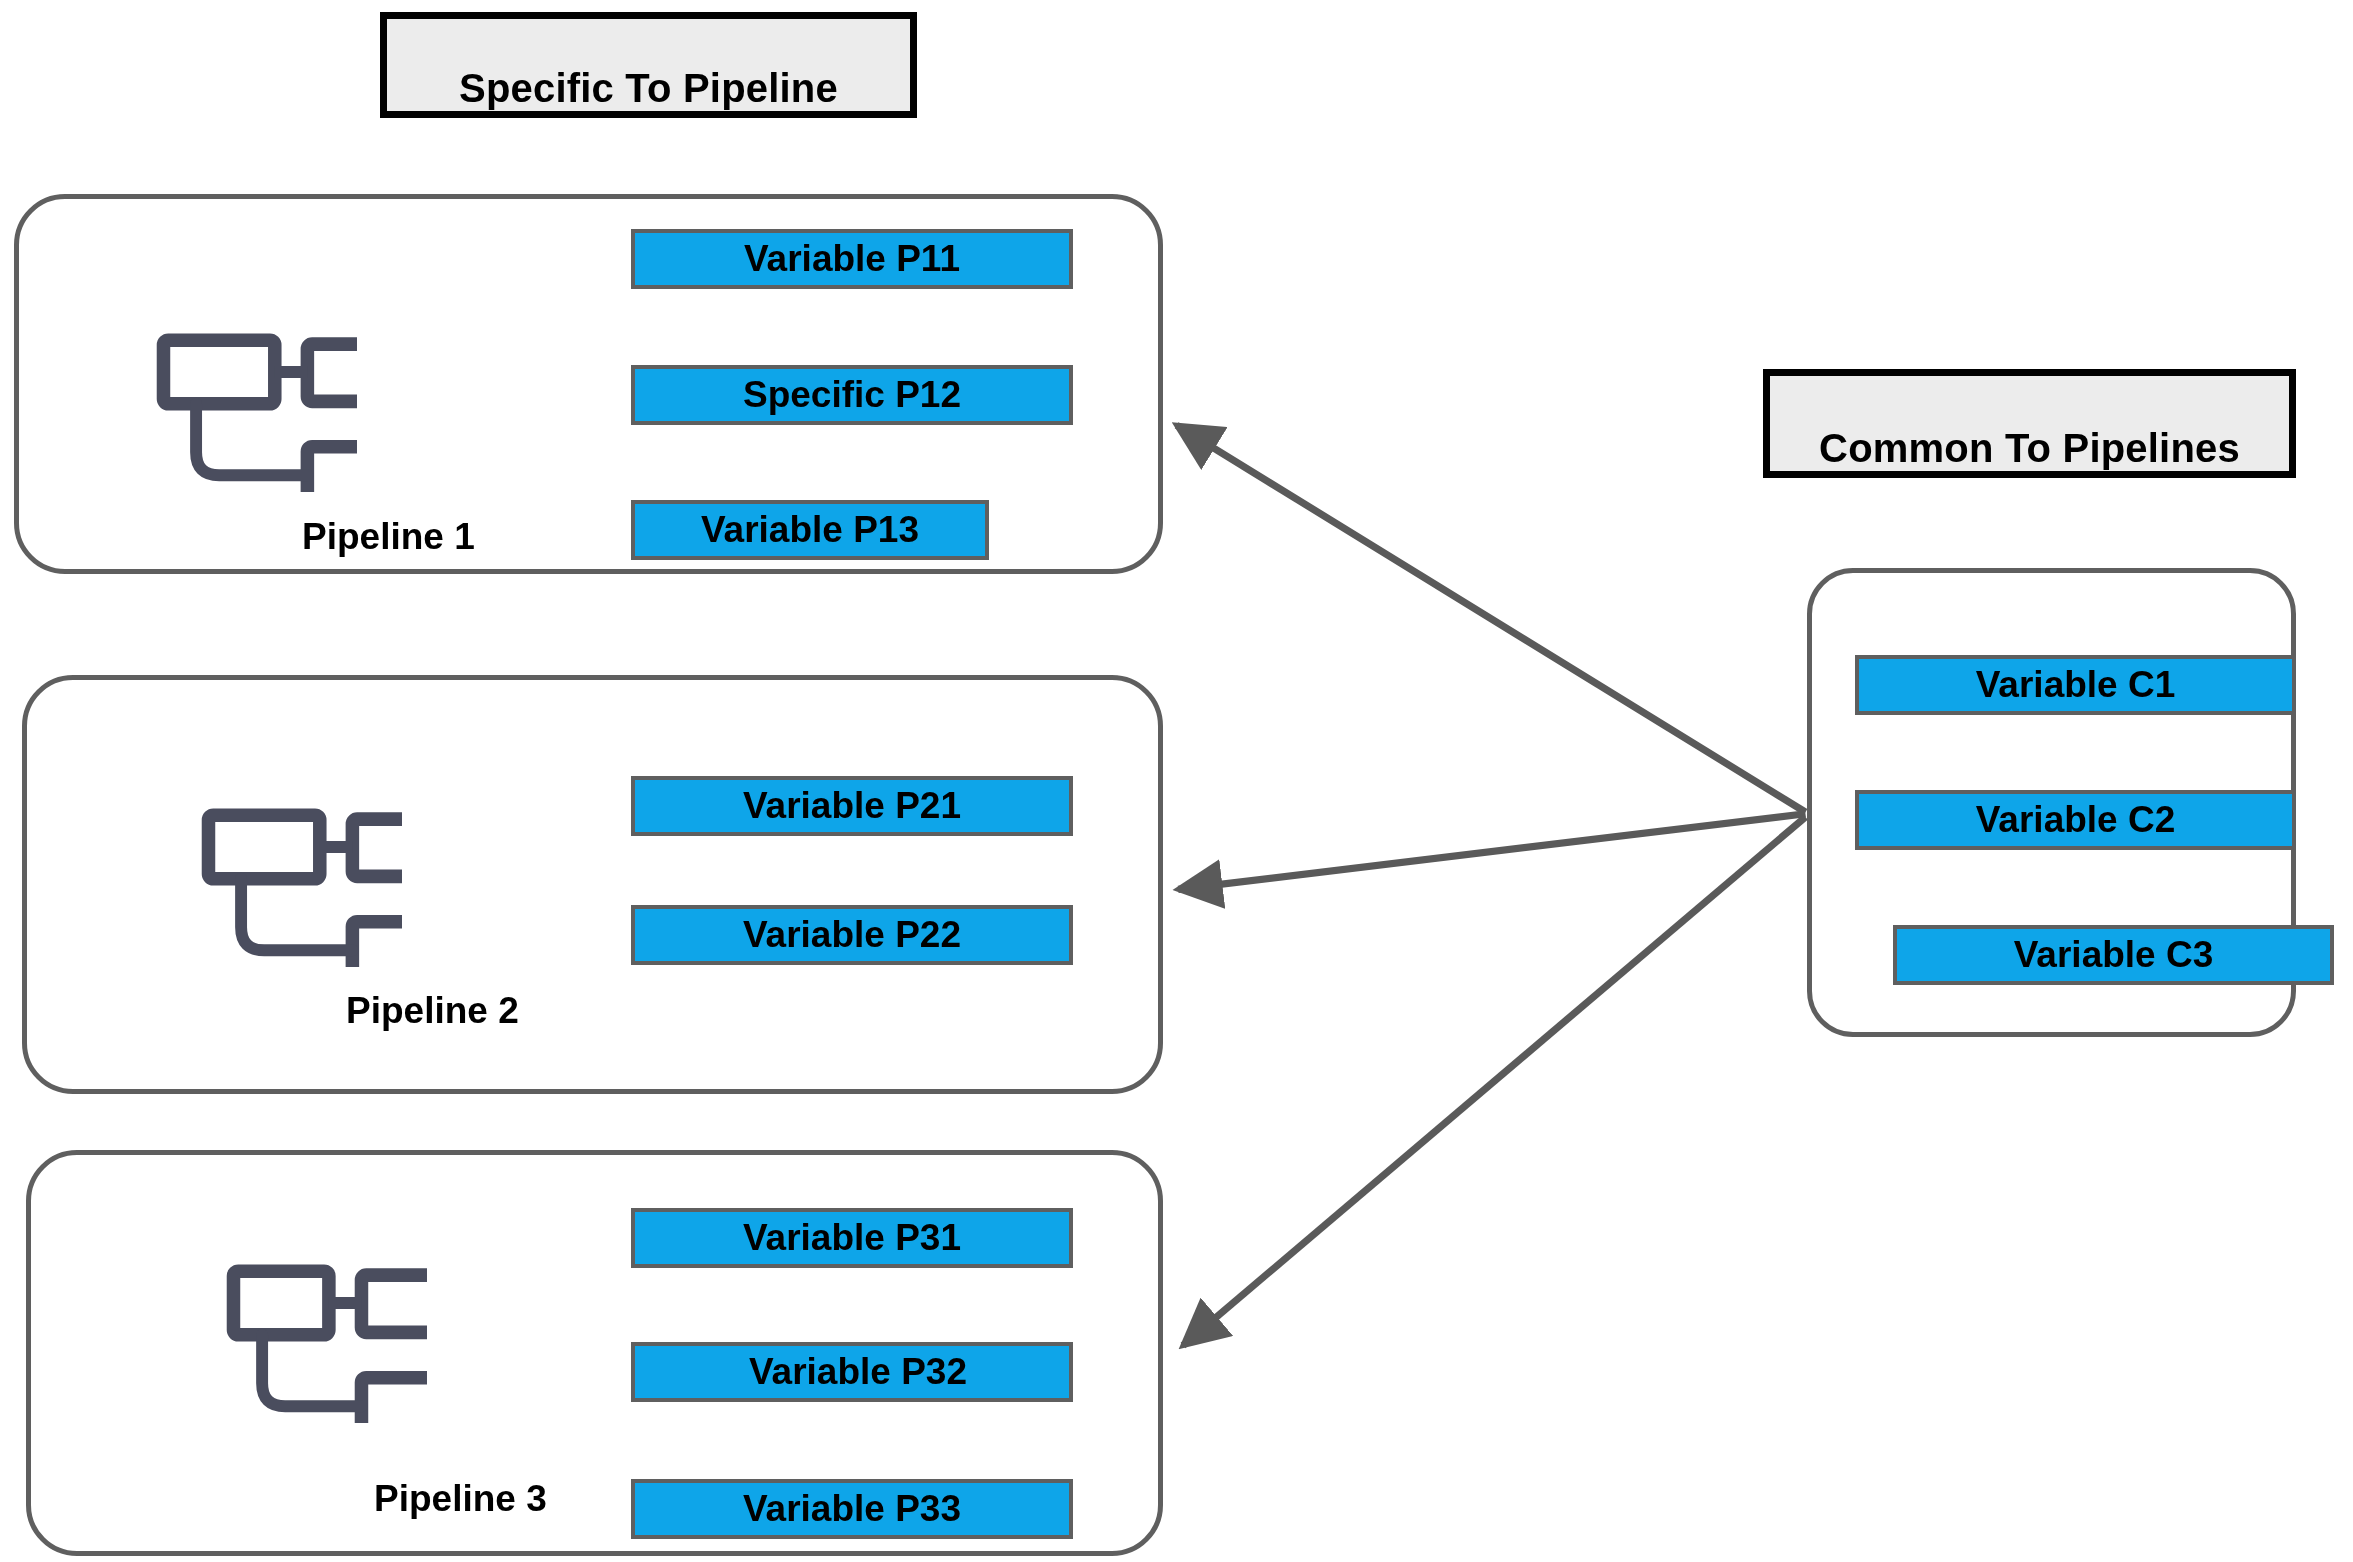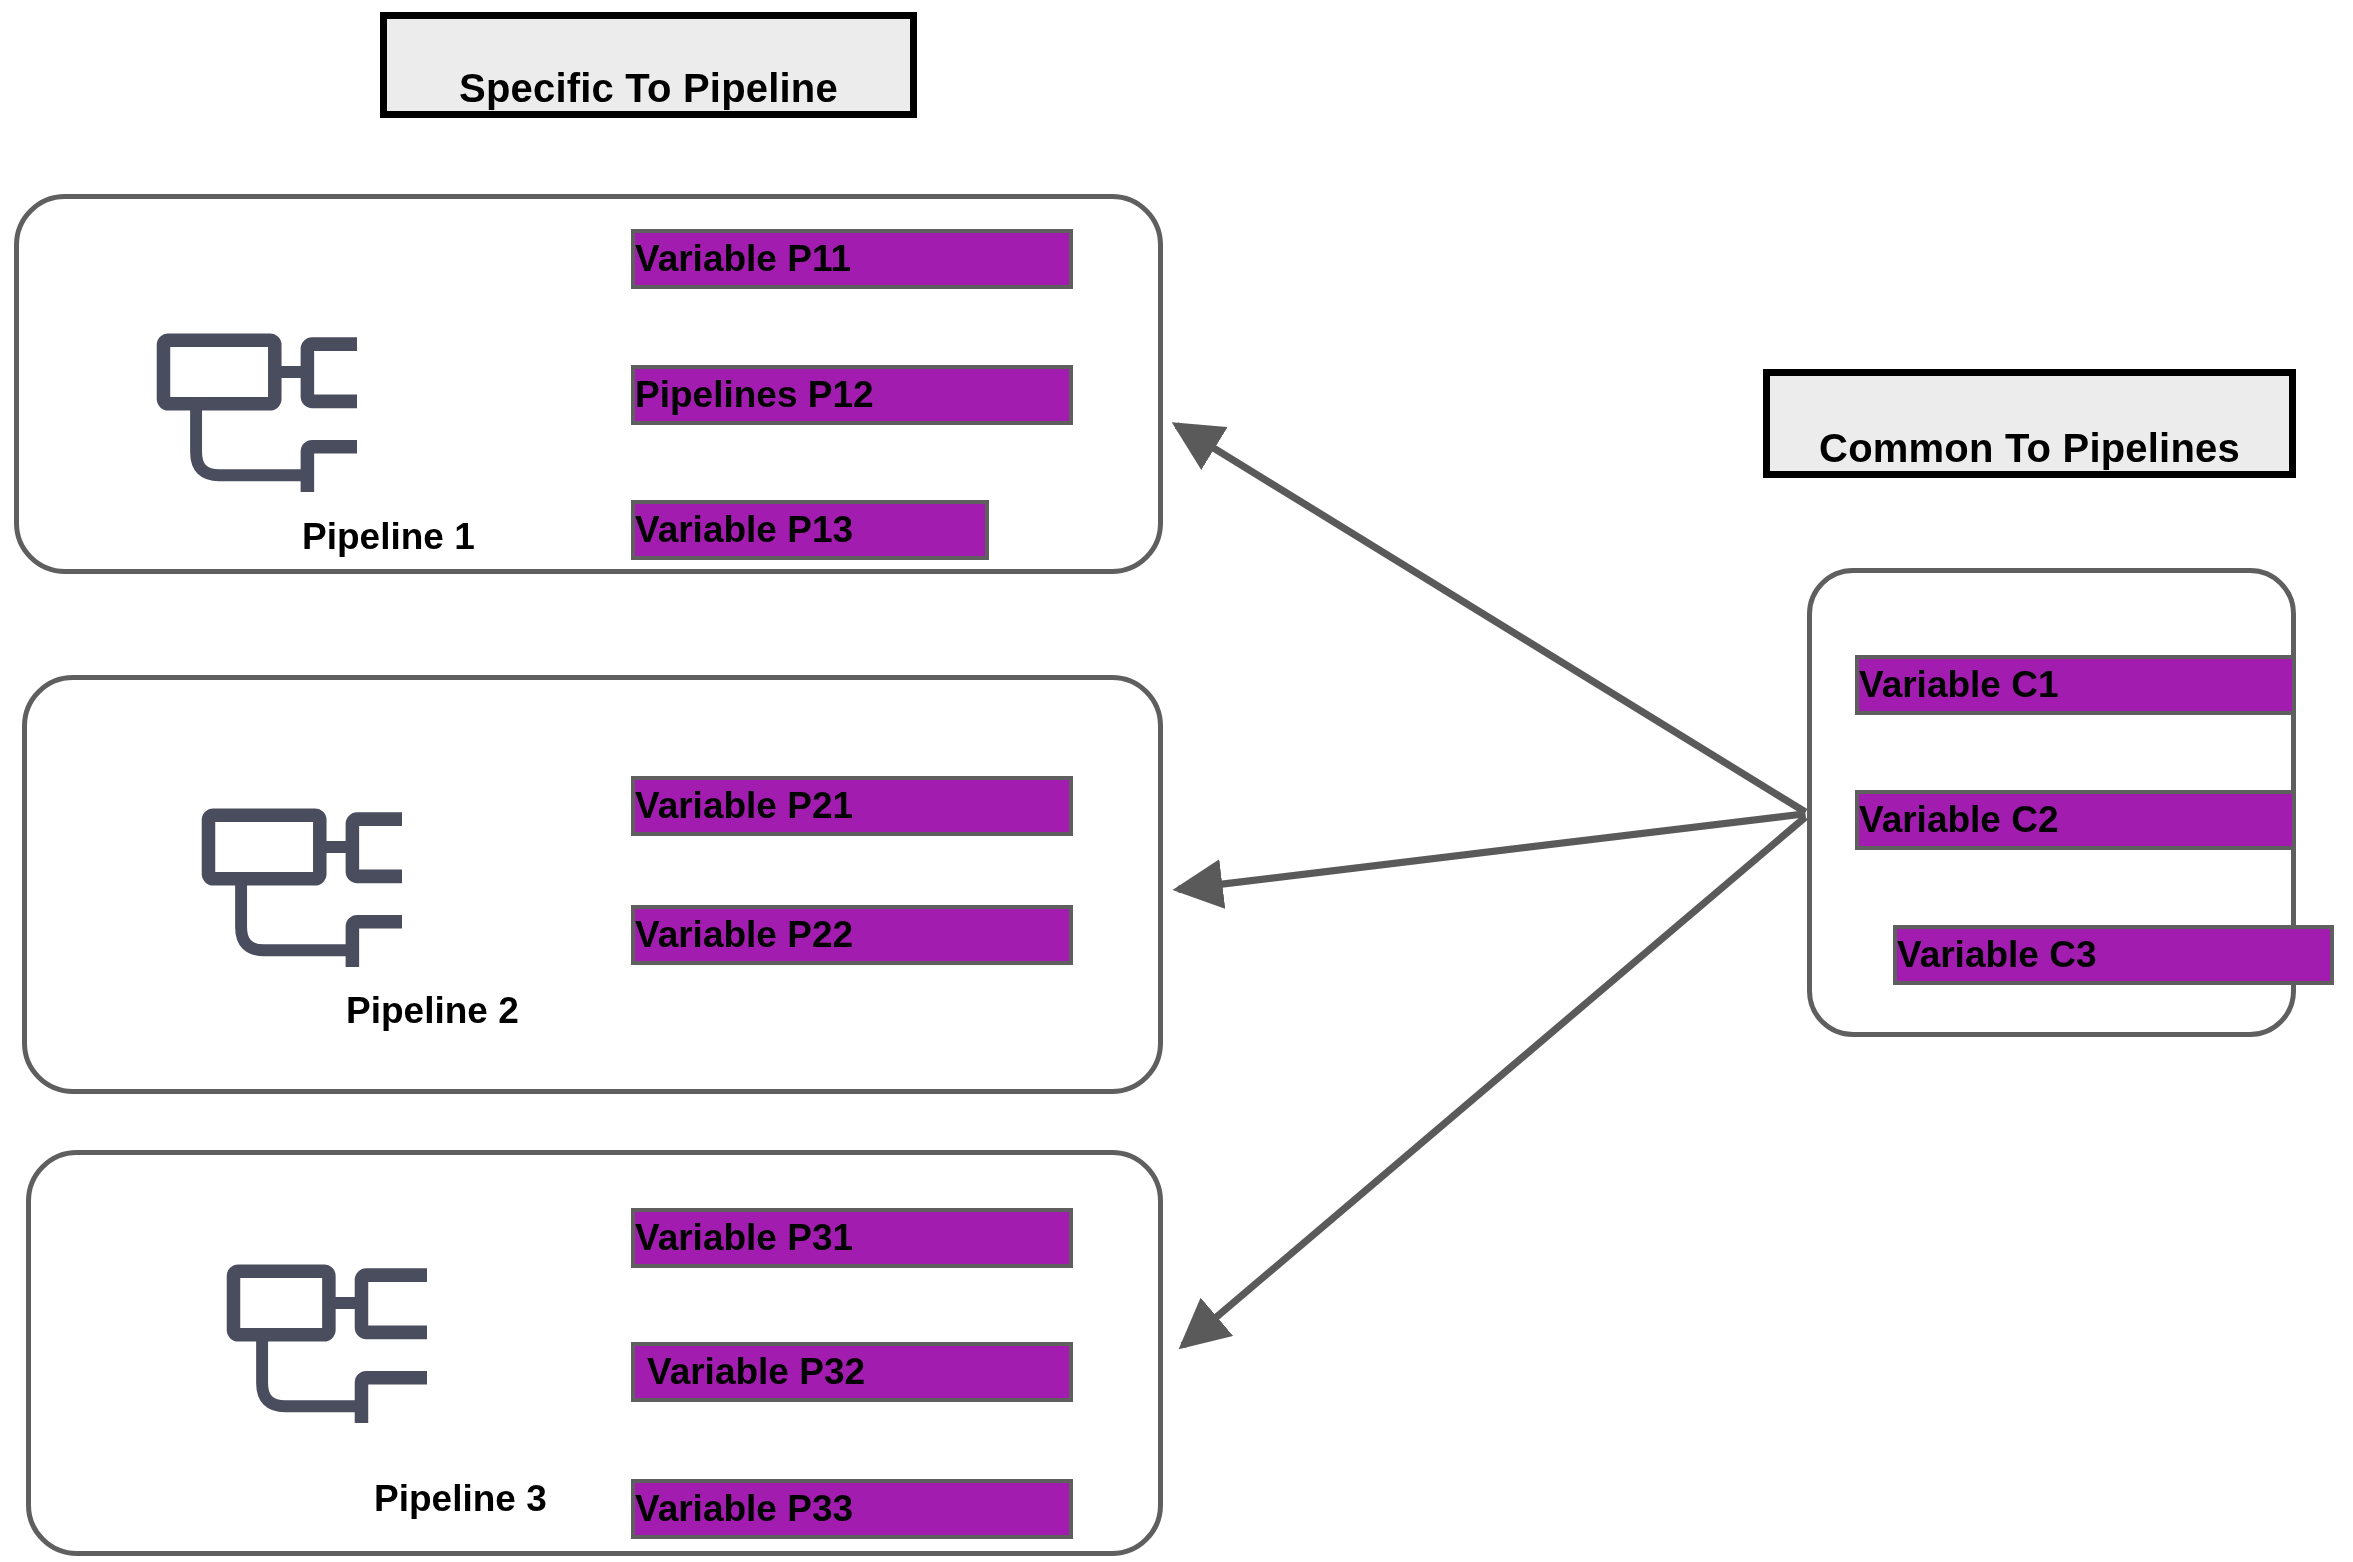--- a/index.html
+++ b/index.html
@@ -75,24 +75,25 @@
     white-space: nowrap;
   }
   #label-pipeline-1 { left: 302px; top: 557px; transform: translateY(-41px); }
   #label-pipeline-2 { left: 346px; top: 1031px; transform: translateY(-41px); }
   #label-pipeline-3 { left: 374px; top: 1519px; transform: translateY(-41px); }
 
   
   .var-box {
     position: absolute;
     border: 4.8px solid #5f5f5f;
-    background: #a21caf;
+    background: #0ea5e9;
     box-sizing: border-box;
     display: flex;
     align-items: center;
+    justify-content: center;
   }
   .var-box .var-text {
     font-size: 37px;
     font-weight: bold;
     color: #000000;
     white-space: nowrap;
   }
 
   
   #var-p11 { left: 631px; top: 229px;  width: 442px; height: 60px; }
@@ -153,21 +154,21 @@
     <path d="M 149 49 L 190 49" fill="none" stroke="#4a4d5e" stroke-width="15"></path>
     <path d="M 50 89 L 50 150 Q 50 179 79 179 L 190 179" fill="none" stroke="#4a4d5e" stroke-width="15" stroke-linecap="round"></path>
   </svg>
 
   <div class="pipeline-label" id="label-pipeline-1">Pipeline 1</div>
 
   <div class="var-box" id="var-p11">
     <span class="var-text">Variable P11</span>
   </div>
   <div class="var-box" id="var-p12">
-    <span class="var-text">Pipelines P12</span>
+    <span class="var-text">Specific P12</span>
   </div>
   <div class="var-box" id="var-p13">
     <span class="var-text">Variable P13</span>
   </div>
 
   <div class="panel" id="panel-pipeline-2"></div>
 
   <svg class="pipeline-icon" style="left:201px; top:808px; width:201px; height:159px;" viewBox="0 0 252 200" xmlns="http://www.w3.org/2000/svg">
     <rect x="9" y="9" width="140" height="80" rx="6" ry="6" fill="none" stroke="#4a4d5e" stroke-width="17"></rect>
     <rect x="190" y="14" width="140" height="72" rx="6" ry="6" fill="none" stroke="#4a4d5e" stroke-width="17"></rect>

